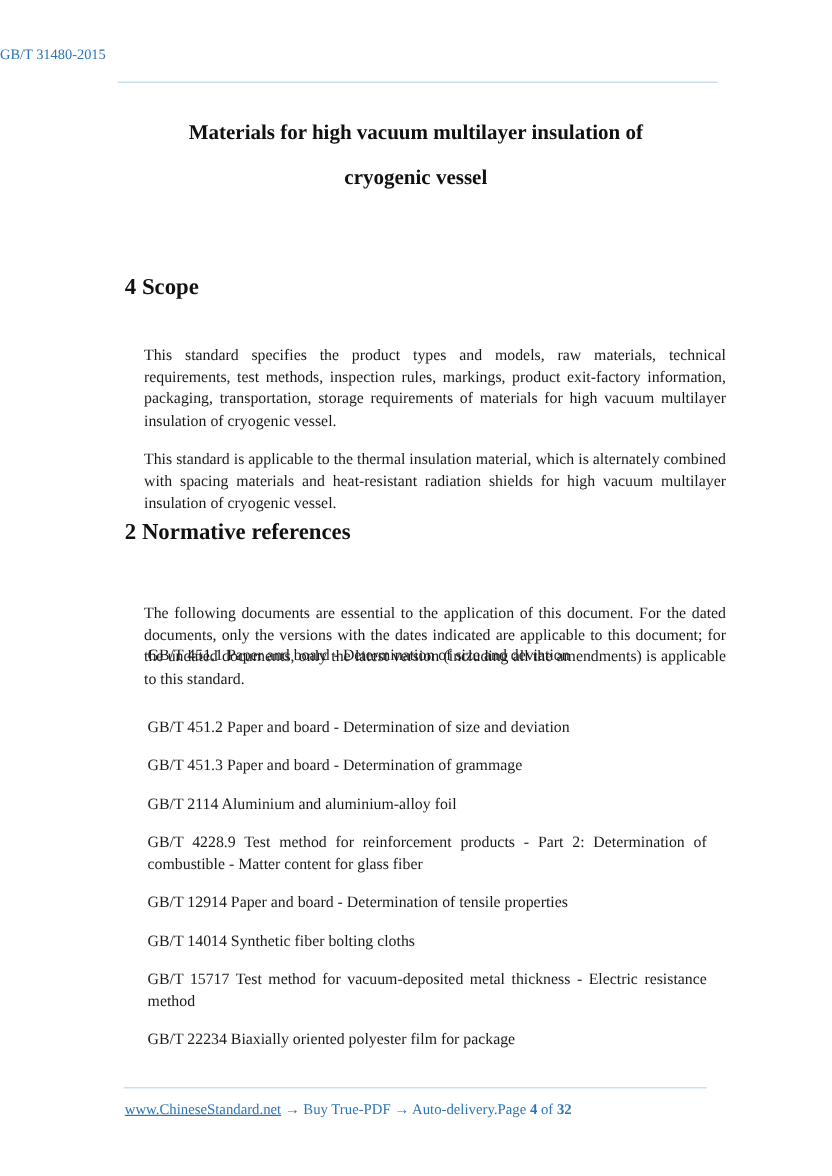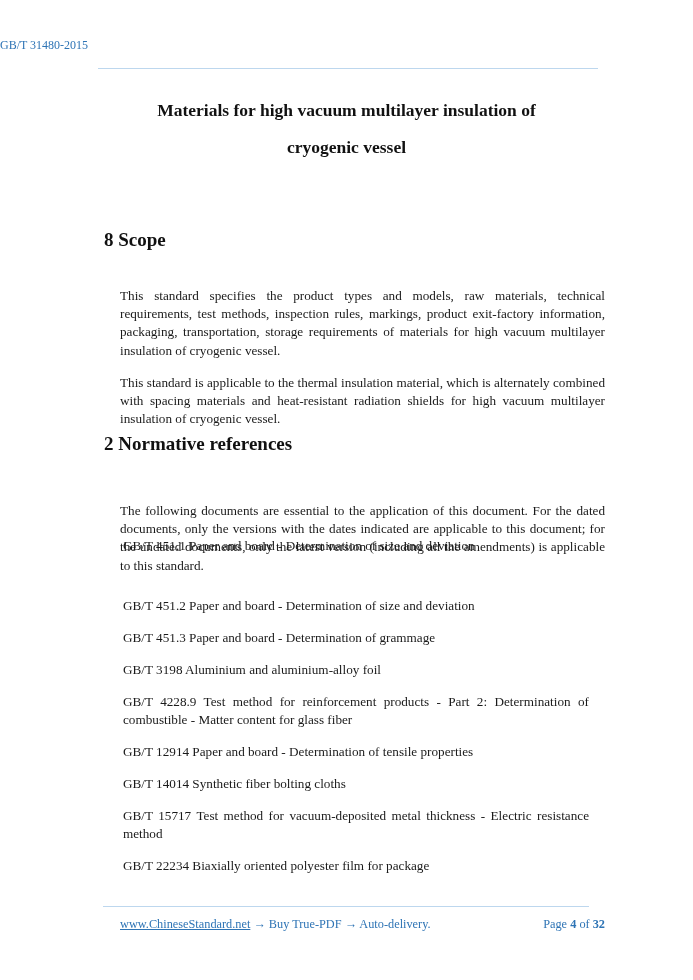--- a/index.html
+++ b/index.html
@@ -11,47 +11,47 @@
                  border-top: 1.5px solid #bdd7ee; }
   .doc-title { position: absolute; top: 92px; left: 104px; width: 485px; text-align: center;
                font-weight: bold; font-size: 17.5px; line-height: 37px; color: #111; margin: 0; }
   .h1 { position: absolute; left: 104px; font-weight: bold; font-size: 19px; margin: 0; color: #111; }
   .para { position: absolute; left: 104px; width: 485px; font-size: 13.2px; line-height: 18.2px;
           text-align: justify; margin: 16px; }
   .ref { position: absolute; left: 123px; width: 466px; font-size: 13.2px; line-height: 18.2px;
          text-align: justify; margin: 0; }
   .footer-rule { position: absolute; top: 906px; left: 103px; width: 486px; height: 0;
                  border-top: 1.5px solid #bdd7ee; }
-  .footer { position: absolute; top: 917px; left: 120px; width: 485px; font-size: 12.3px;
-            color: #2e74b5; display: flex; justify-content: space-between; }
+  .footer { position: absolute; top: 917px; left: 104px; width: 485px; font-size: 12.3px;
+            color: #2e74b5; display: flex; }
   .footer a { color: #2e74b5; text-decoration: underline; }
   .page-num b { font-weight: bold; }
 </style>
 </head>
 <body>
 
 <div class="header">GB/T 31480-2015</div>
 <div class="header-rule"></div>
 
 <h1 class="doc-title">
   <span>Materials for high vacuum multilayer insulation of</span><br>
   <span>cryogenic vessel</span>
 </h1>
 
-<h2 class="h1" style="top:229px">8 Scope</h2>
+<h2 class="h1" style="top:229px">4 Scope</h2>
 <p class="para" style="top:271px">This standard specifies the product types and models, raw materials, technical requirements, test methods, inspection rules, markings, product exit-factory information, packaging, transportation, storage requirements of materials for high vacuum multilayer insulation of cryogenic vessel.</p>
 <p class="para" style="top:358px">This standard is applicable to the thermal insulation material, which is alternately combined with spacing materials and heat-resistant radiation shields for high vacuum multilayer insulation of cryogenic vessel.</p>
 
 <h2 class="h1" style="top:433px">2 Normative references</h2>
 <p class="para" style="top:486px">The following documents are essential to the application of this document. For the dated documents, only the versions with the dates indicated are applicable to this document; for the undated documents, only the latest version (including all the amendments) is applicable to this standard.</p>
 
 <p class="ref" style="top:537px">GB/T 451.1 Paper and board - Determination of size and deviation</p>
 <p class="ref" style="top:597px">GB/T 451.2 Paper and board - Determination of size and deviation</p>
 <p class="ref" style="top:629px">GB/T 451.3 Paper and board - Determination of grammage</p>
-<p class="ref" style="top:661px">GB/T 3198 Aluminium and aluminium-alloy foil</p>
+<p class="ref" style="top:661px">GB/T 2114 Aluminium and aluminium-alloy foil</p>
 <p class="ref" style="top:693px">GB/T 4228.9 Test method for reinforcement products - Part 2: Determination of combustible - Matter content for glass fiber</p>
 <p class="ref" style="top:743px">GB/T 12914 Paper and board - Determination of tensile properties</p>
 <p class="ref" style="top:775px">GB/T 14014 Synthetic fiber bolting cloths</p>
 <p class="ref" style="top:807px">GB/T 15717 Test method for vacuum-deposited metal thickness - Electric resistance method</p>
 <p class="ref" style="top:857px">GB/T 22234 Biaxially oriented polyester film for package</p>
 
 <div class="footer-rule"></div>
 <div class="footer">
   <span>
     <a>www.ChineseStandard.net</a><span> → Buy True-PDF → Auto-delivery.</span>

